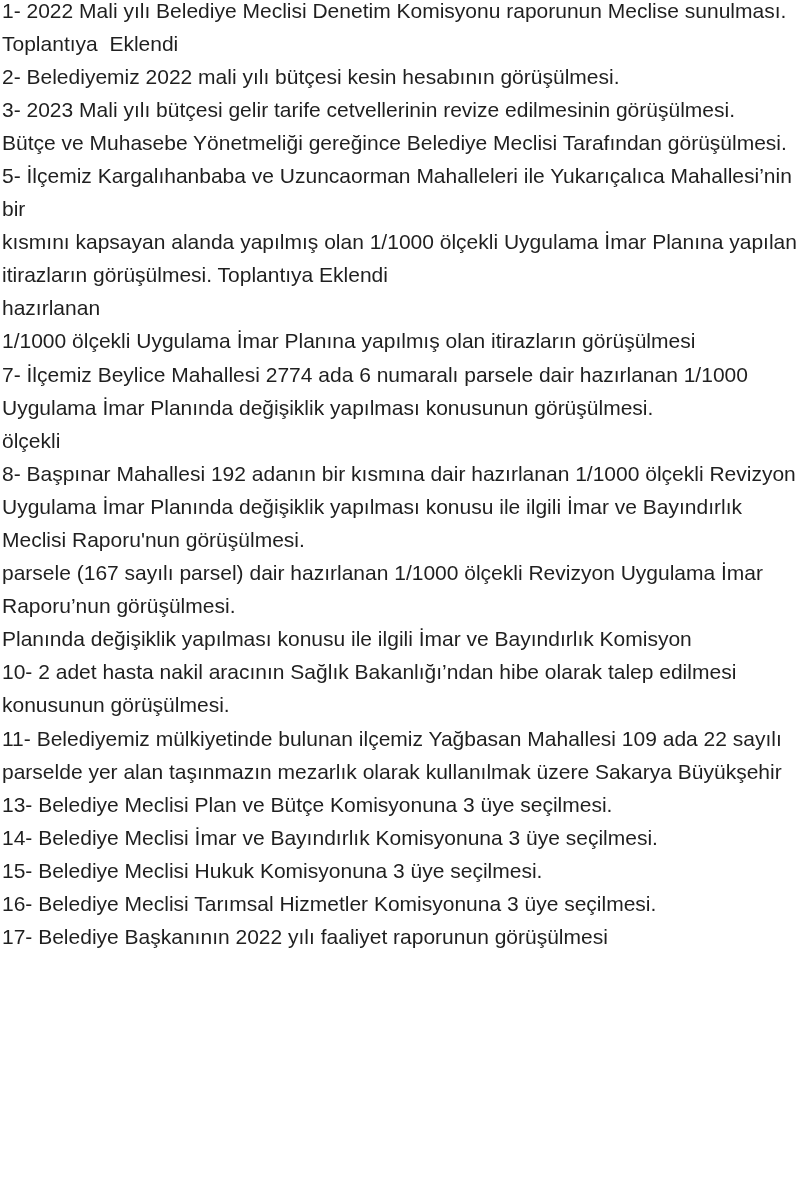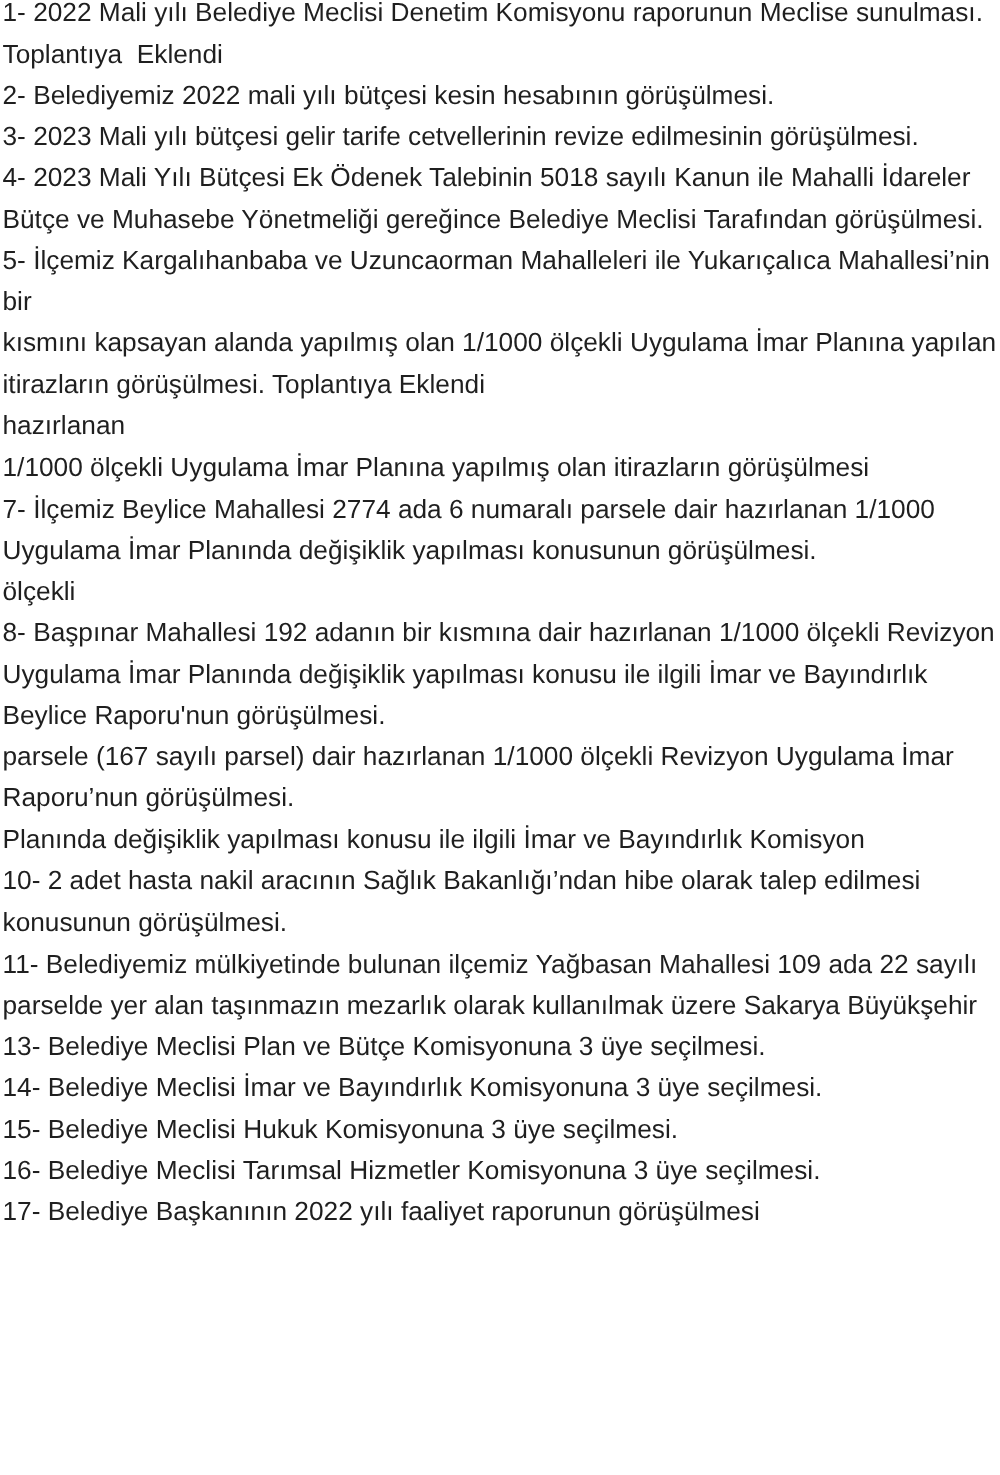--- a/index.html
+++ b/index.html
@@ -29,34 +29,33 @@
 </style>
 </head>
 <body>
 
 <div class="doc">
   <div>
       <div class="line">1- 2022 Mali yılı Belediye Meclisi Denetim Komisyonu raporunun Meclise sunulması.</div>
       <div class="line">Toplantıya  Eklendi</div>
       <div class="line">2- Belediyemiz 2022 mali yılı bütçesi kesin hesabının görüşülmesi.</div>
       <div class="line">3- 2023 Mali yılı bütçesi gelir tarife cetvellerinin revize edilmesinin görüşülmesi.</div>
-      <div class="line">4- 2023 Mali Yılı Bütçesi Ek Ödenek Talebinin 5018 sayılı Kanun ile Mahalli İdareler</div>
       <div class="line">Bütçe ve Muhasebe Yönetmeliği gereğince Belediye Meclisi Tarafından görüşülmesi.</div>
       <div class="line">5- İlçemiz Kargalıhanbaba ve Uzuncaorman Mahalleleri ile Yukarıçalıca Mahallesi’nin</div>
       <div class="line">bir</div>
       <div class="line">kısmını kapsayan alanda yapılmış olan 1/1000 ölçekli Uygulama İmar Planına yapılan</div>
       <div class="line">itirazların görüşülmesi. Toplantıya Eklendi</div>
       <div class="line">hazırlanan</div>
       <div class="line">1/1000 ölçekli Uygulama İmar Planına yapılmış olan itirazların görüşülmesi</div>
       <div class="line">7- İlçemiz Beylice Mahallesi 2774 ada 6 numaralı parsele dair hazırlanan 1/1000</div>
       <div class="line">Uygulama İmar Planında değişiklik yapılması konusunun görüşülmesi.</div>
       <div class="line">ölçekli</div>
       <div class="line">8- Başpınar Mahallesi 192 adanın bir kısmına dair hazırlanan 1/1000 ölçekli Revizyon</div>
       <div class="line">Uygulama İmar Planında değişiklik yapılması konusu ile ilgili İmar ve Bayındırlık</div>
-      <div class="line">Beylice Raporu'nun görüşülmesi.</div>
+      <div class="line">Meclisi Raporu'nun görüşülmesi.</div>
       <div class="line">parsele (167 sayılı parsel) dair hazırlanan 1/1000 ölçekli Revizyon Uygulama İmar</div>
       <div class="line">Raporu’nun görüşülmesi.</div>
       <div class="line">Planında değişiklik yapılması konusu ile ilgili İmar ve Bayındırlık Komisyon</div>
       <div class="line">10- 2 adet hasta nakil aracının Sağlık Bakanlığı’ndan hibe olarak talep edilmesi</div>
       <div class="line">konusunun görüşülmesi.</div>
       <div class="line">11- Belediyemiz mülkiyetinde bulunan ilçemiz Yağbasan Mahallesi 109 ada 22 sayılı</div>
       <div class="line">parselde yer alan taşınmazın mezarlık olarak kullanılmak üzere Sakarya Büyükşehir</div>
       <div class="line">13- Belediye Meclisi Plan ve Bütçe Komisyonuna 3 üye seçilmesi.</div>
       <div class="line">14- Belediye Meclisi İmar ve Bayındırlık Komisyonuna 3 üye seçilmesi.</div>
       <div class="line">15- Belediye Meclisi Hukuk Komisyonuna 3 üye seçilmesi.</div>

